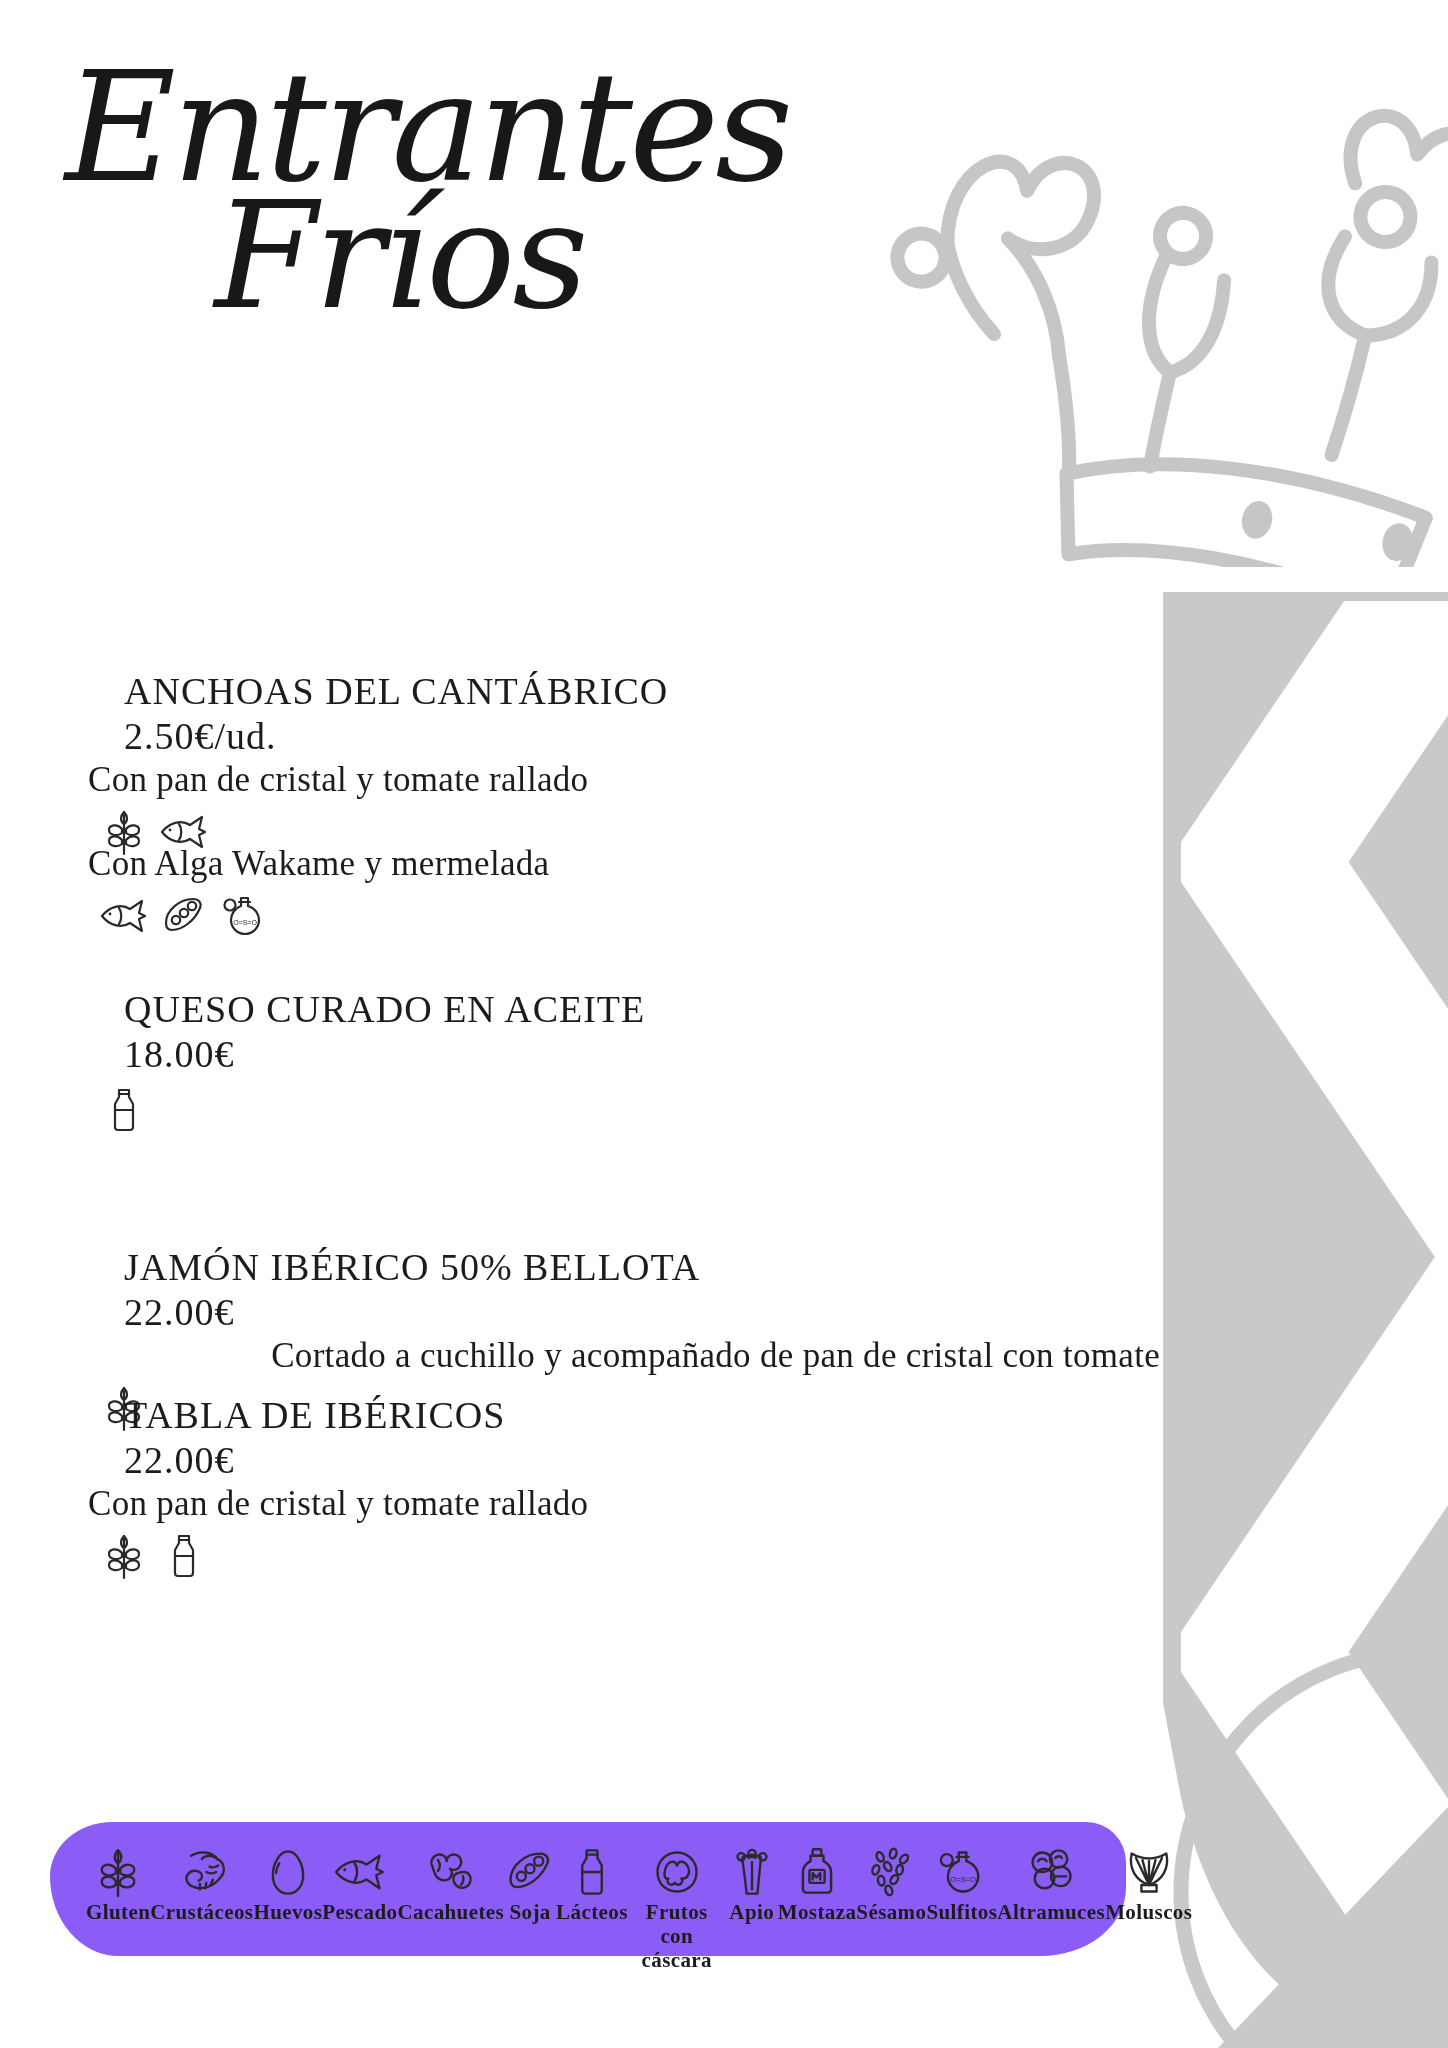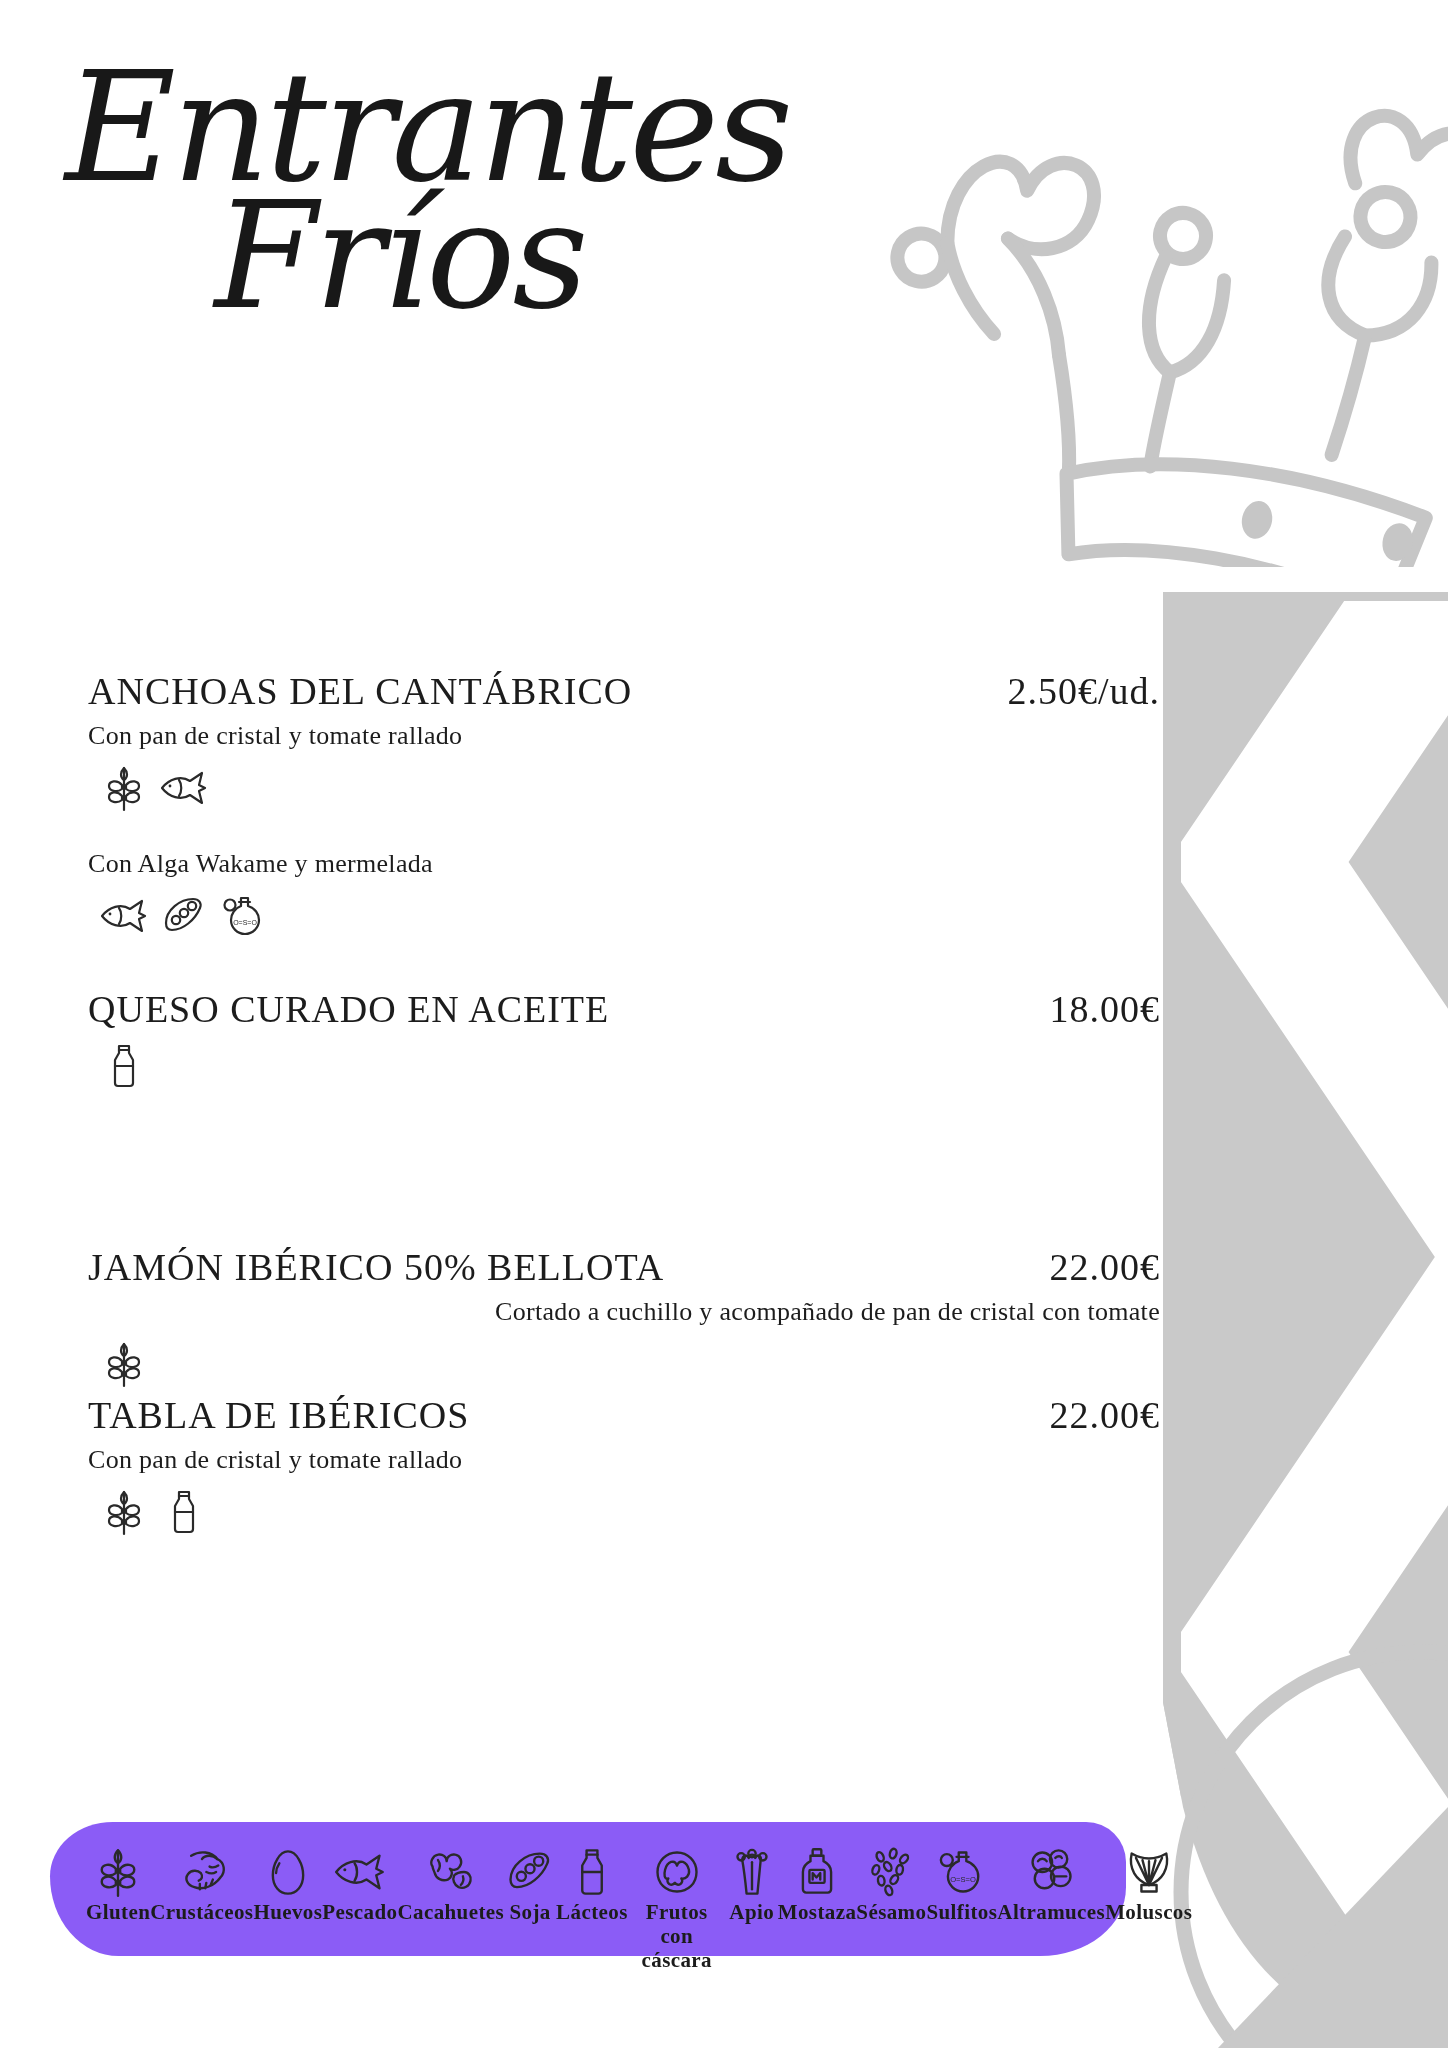--- a/index.html
+++ b/index.html
@@ -11,24 +11,24 @@
   .pattern{position:absolute;left:1163px;top:592px;width:285px;height:1456px;}
   .crown{position:absolute;left:858px;top:22px;width:620px;height:545px;}
   
   .title{position:absolute;left:65px;top:48px;width:670px;text-align:center;
          font-family:"DejaVu Serif",serif;font-style:italic;color:#181818;}
   .title .l1{font-size:152px;line-height:1.05;letter-spacing:-4px;}
   .title .l2{font-size:148px;line-height:1.0;margin-top:-26px;letter-spacing:-3px;text-align:center;}
   
   .menu{position:absolute;left:88px;top:0;width:1072px;height:2048px;}
   .menu-item{position:absolute;left:0;width:100%;}
-  .row{display:flex;justify-content:space-between;align-items:baseline;}
+  .row{display:flex;justify-content:space-between;align-items:baseline;flex-direction:column;}
   .item-name{margin:0;font-size:38px;font-weight:400;letter-spacing:1px;line-height:46px;white-space:nowrap;}
   .item-price{font-size:38px;letter-spacing:1px;white-space:nowrap;margin-left:36px;}
-  .item-desc{margin:4px 0 0 0;font-size:26px;line-height:36px;letter-spacing:.3px;}
+  .item-desc{margin:4px 0 0 0;font-size:35px;line-height:36px;letter-spacing:.3px;}
   .item-allergens{margin:8px 0 0 12px;display:flex;gap:12px;align-items:center;min-height:52px;}
   
   .al-icon{width:48px;height:48px;stroke:#2a2a2a;fill:none;stroke-width:2.2;
            stroke-linecap:round;stroke-linejoin:round;}
   
   .legend-blob{position:absolute;left:50px;top:1822px;width:1076px;height:134px;
     background:#8b5cf6;border-radius:110px 70px 150px 120px / 95px 70px 120px 140px;}
   .legend{display:flex;justify-content:space-between;align-items:flex-start;
           padding:24px 34px 0 36px;}
   .legend-item{display:flex;flex-direction:column;align-items:center;flex:0 1 auto;}

